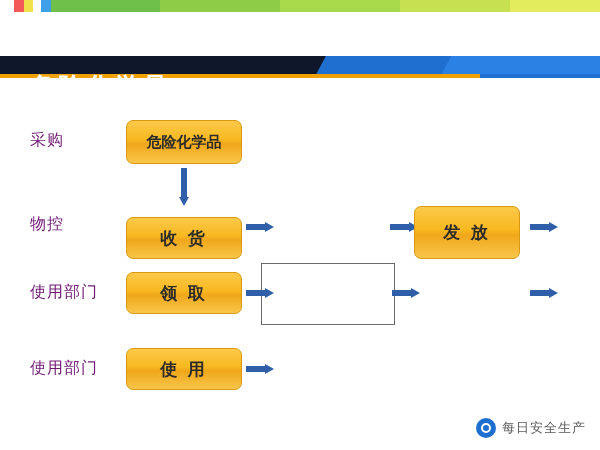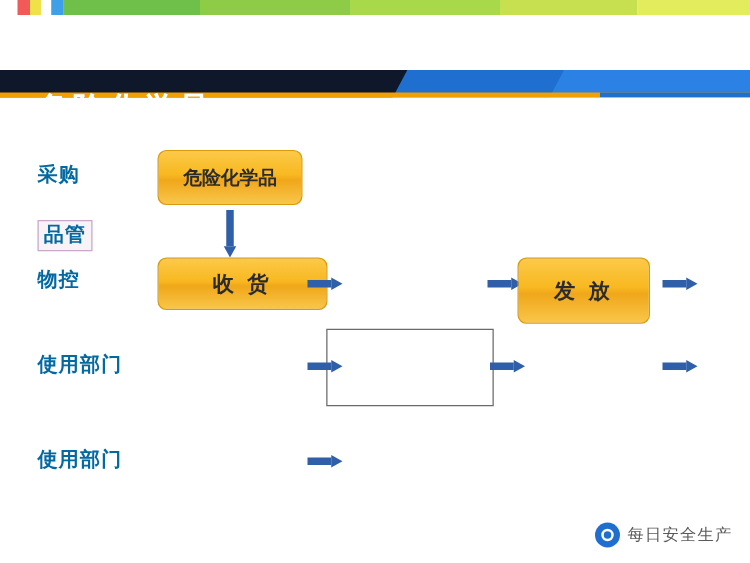--- a/index.html
+++ b/index.html
@@ -106,23 +106,23 @@
   .canvas {
     position: absolute;
     left: 0; top: 78px;
     width: 600px; height: 372px;
     background: #ffffff;
   }
 
   
   .rowlabel {
     position: absolute;
-    color: #0369a1;
+    color: #701a75;
     font-size: 16px;
-    font-weight: bold;
+    font-weight: normal;
     letter-spacing: 1px;
     white-space: nowrap;
   }
   .rowlabel.boxed {
     border: 1px solid #caa8c8;
     background: #f7f3f7;
     padding: 1px 4px;
   }
 
   
@@ -243,66 +243,67 @@
   <div class="brand">LENS</div>
   <div class="brand-underline"></div>
 </div>
 <div class="header-bottom-accent">
   <div class="blue"></div>
 </div>
 
 <div class="canvas">
 
   <div class="rowlabel" style="left:30px; top:52px;">采购</div>
-  <div class="rowlabel boxed" style="left:30px; top:98px;">品管</div>
   <div class="rowlabel" style="left:30px; top:136px;">物控</div>
   <div class="rowlabel" style="left:30px; top:204px;">使用部门</div>
   <div class="rowlabel" style="left:30px; top:280px;">使用部门</div>
 
   <div class="highlight-rect" style="left:261px; top:185px; width:132px; height:60px;"></div>
 
   <div class="node small" style="left:126px; top:42px; width:116px; height:44px;">危险化学品</div>
 
   <div class="arrow-v" style="left:179px; top:90px; height:38px;">
     <div class="shaft" style="height:29px;"></div>
     <div class="head" style="top:29px;"></div>
   </div>
 
-  <div class="node" style="left:126px; top:128px; width:136px; height:42px;">收 货</div>
+  <div class="node" style="left:126px; top:139px; width:116px; height:42px;">收 货</div>
   <div class="arrow-h" style="left:246px; top:144px; width:28px;">
     <div class="shaft" style="width:19px;"></div>
     <div class="head" style="left:19px;"></div>
   </div>
 
   <div class="arrow-h" style="left:390px; top:144px; width:28px;">
     <div class="shaft" style="width:19px;"></div>
     <div class="head" style="left:19px;"></div>
   </div>
 
   <div class="node" style="left:414px; top:128px; width:106px; height:53px;">发 放</div>
   <div class="arrow-h" style="left:530px; top:144px; width:28px;">
     <div class="shaft" style="width:19px;"></div>
     <div class="head" style="left:19px;"></div>
   </div>
 
+  <div class="node" style="left:126px; top:194px; width:116px; height:42px;">领 取</div>
   <div class="arrow-h" style="left:246px; top:210px; width:28px;">
     <div class="shaft" style="width:19px;"></div>
     <div class="head" style="left:19px;"></div>
   </div>
 
   <div class="arrow-h" style="left:392px; top:210px; width:28px;">
     <div class="shaft" style="width:19px;"></div>
     <div class="head" style="left:19px;"></div>
   </div>
 
   <div class="arrow-h" style="left:530px; top:210px; width:28px;">
     <div class="shaft" style="width:19px;"></div>
     <div class="head" style="left:19px;"></div>
   </div>
 
+  <div class="node" style="left:126px; top:270px; width:116px; height:42px;">使 用</div>
   <div class="arrow-h" style="left:246px; top:286px; width:28px;">
     <div class="shaft" style="width:19px;"></div>
     <div class="head" style="left:19px;"></div>
   </div>
 
 
   <div class="footer-wm">
     <div class="wm-logo"></div>
     <div class="wm-text">每日安全生产</div>
   </div>

